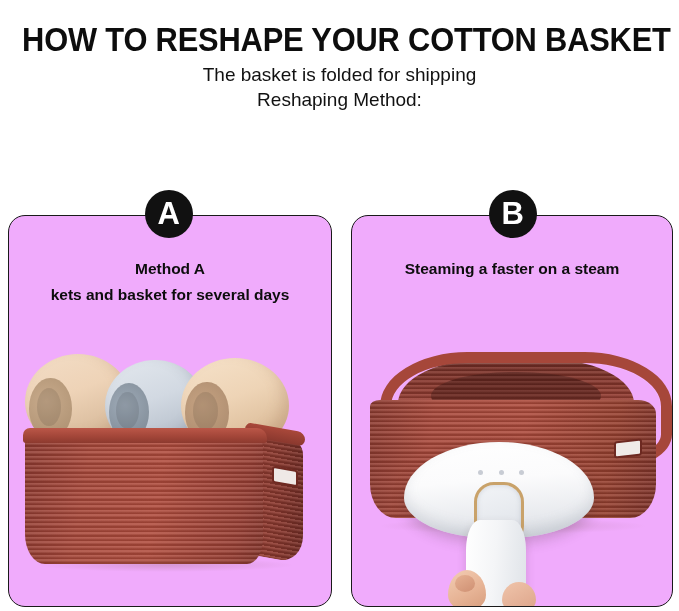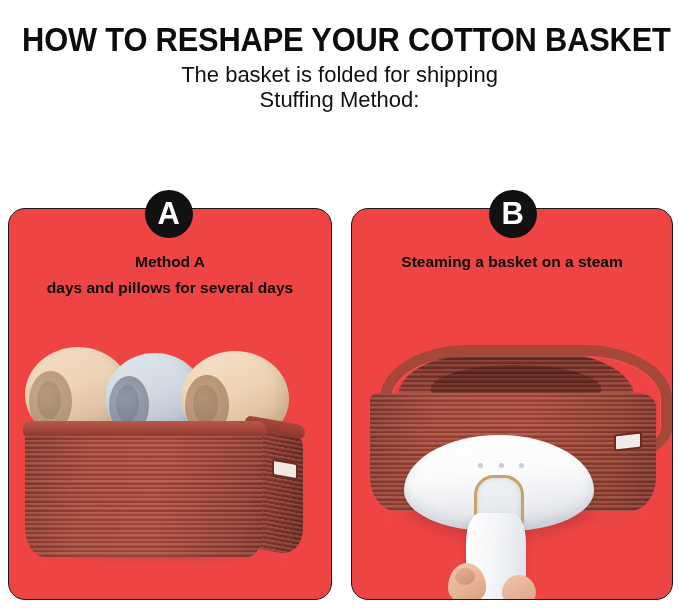--- a/index.html
+++ b/index.html
@@ -32,35 +32,35 @@
     white-space: nowrap;
     color: #0d0d0d;
   }
 
   #intro {
     position: absolute;
     top: 62px;
     left: 0;
     width: 679px;
     text-align: center;
-    font-size: 22px;
+    font-size: 19px;
     line-height: 25px;
     font-weight: 400;
     color: #111111;
   }
   #intro .intro-line { display: block; white-space: nowrap; }
 
   
   .card {
     position: absolute;
-    top: 208px;
+    top: 215px;
     height: 390px;
     border: 1.4px solid #1a1a1a;
     border-radius: 17px;
-    background: #ef4444;
+    background: #f0abfc;
     overflow: hidden;
   }
   #card-a { left: 8px;   width: 322px; }
   #card-b { left: 351px; width: 320px; }
 
   .badge {
     position: absolute;
     top: 190px;
     width: 48px;
     height: 48px;
@@ -344,28 +344,28 @@
     border-radius: 50% 50% 40% 40% / 60% 60% 40% 40%;
   }
 </style>
 </head>
 <body>
 
 <h1 id="page-title">HOW TO RESHAPE YOUR COTTON BASKET</h1>
 
 <div id="intro">
   <span class="intro-line">The basket is folded for shipping</span>
-  <span class="intro-line">Stuffing Method:</span>
+  <span class="intro-line">Reshaping Method:</span>
 </div>
 
 <div class="card" id="card-a">
 
   <div class="card-caption">
     <span class="cap-line cap-title">Method A</span>
-    <span class="cap-line">days and pillows for several days</span>
+    <span class="cap-line">kets and basket for several days</span>
   </div>
 
   <div class="photo">
     <div id="scene-a">
 
       <div class="roll" id="roll-1">
         <span class="roll-core"></span>
       </div>
       <div class="roll" id="roll-2">
         <span class="roll-core"></span>
@@ -385,21 +385,21 @@
 
     </div>
   </div>
 </div>
 
 <div class="badge" id="badge-a">A</div>
 
 <div class="card" id="card-b">
 
   <div class="card-caption">
-    <span class="cap-line">Steaming a basket on a steam</span>
+    <span class="cap-line">Steaming a faster on a steam</span>
   </div>
 
   <div class="photo">
     <div id="scene-b">
 
       <div id="basket-b">
         <span class="opening"></span>
         <span class="rim-b"></span>
         <span class="body-b"></span>
         <span class="handle-b"></span>

